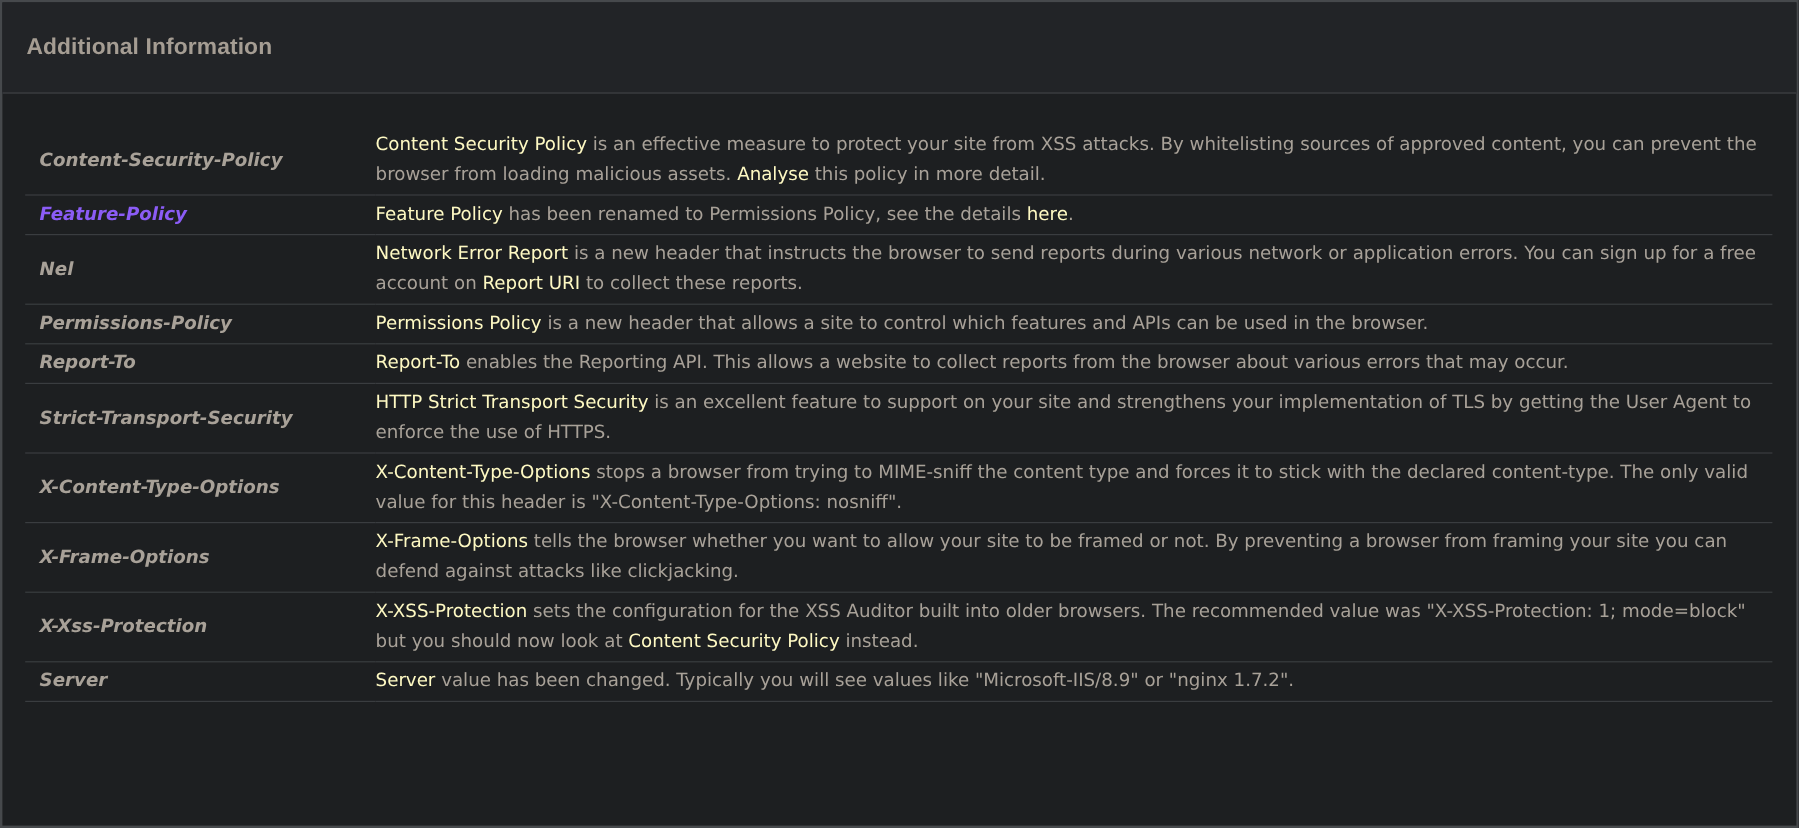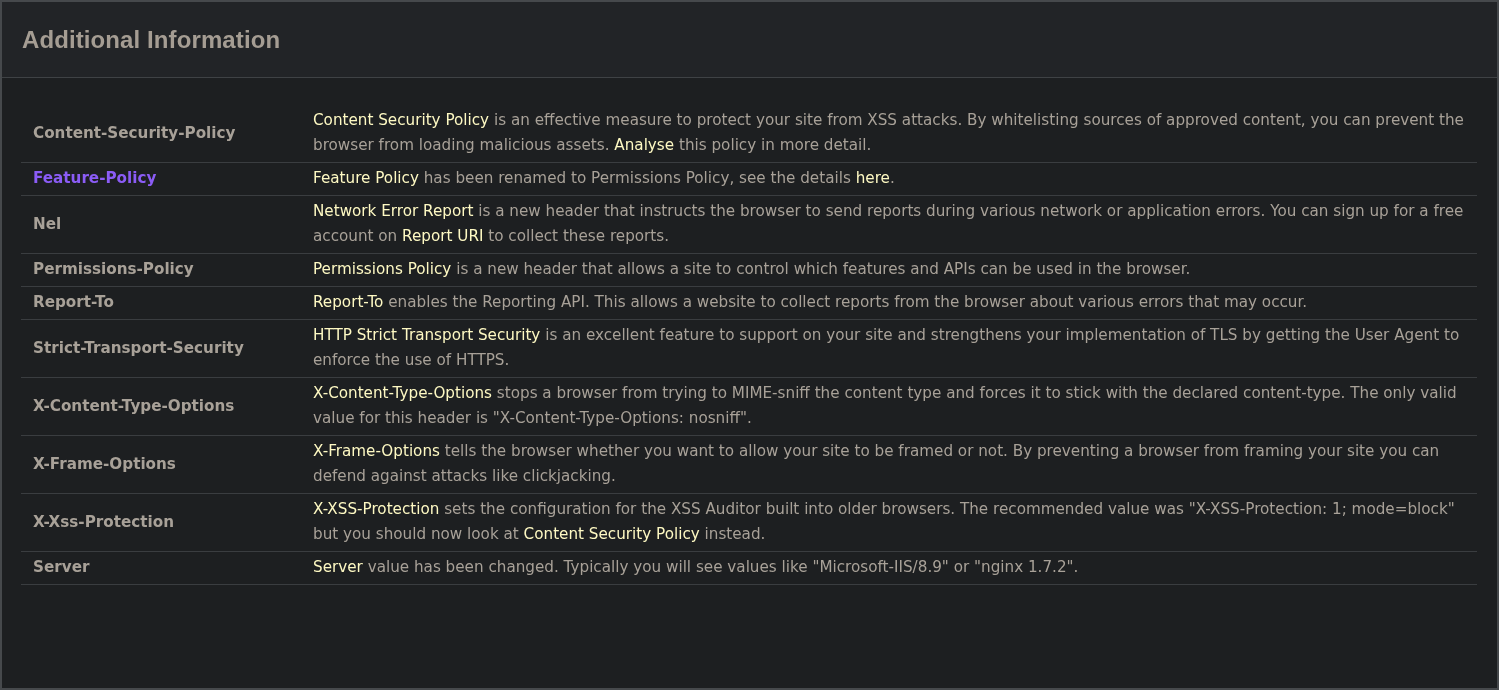--- a/index.html
+++ b/index.html
@@ -21,21 +21,21 @@
     background: #222427;
     border-bottom: 1px solid #3f4245;
     box-sizing: border-box;
     padding-left: 20px;
     display: flex; align-items: center;
   }
   .panel-title {
     margin: 0;
     font-family: "Liberation Sans", sans-serif;
     font-weight: bold;
-    font-size: 24px;
+    font-size: 19px;
     color: #a59d93;
     letter-spacing: 0.1px;
   }
   .panel-body {
     padding: 27px 20px 0 19px;
   }
   table.info {
     width: 1456px;
     border-collapse: collapse;
     table-layout: fixed;
@@ -47,20 +47,21 @@
     padding: 3px 0 4px 0;
     font-size: 15.2px;
     line-height: 25px;
     color: #a8a198;
   }
   td.hdr-name {
     padding-left: 12px !important;
     font-weight: bold;
     font-size: 15.4px;
     color: #5fc15c;
+    font-style: italic;
   }
   td.hdr-name.warn { color: #8b5cf6; }
   td.hdr-desc { padding-right: 8px !important; }
   a.lnk {
     color: #fef9c3;
     cursor: pointer;
   }
 </style>
 </head>
 <body>

